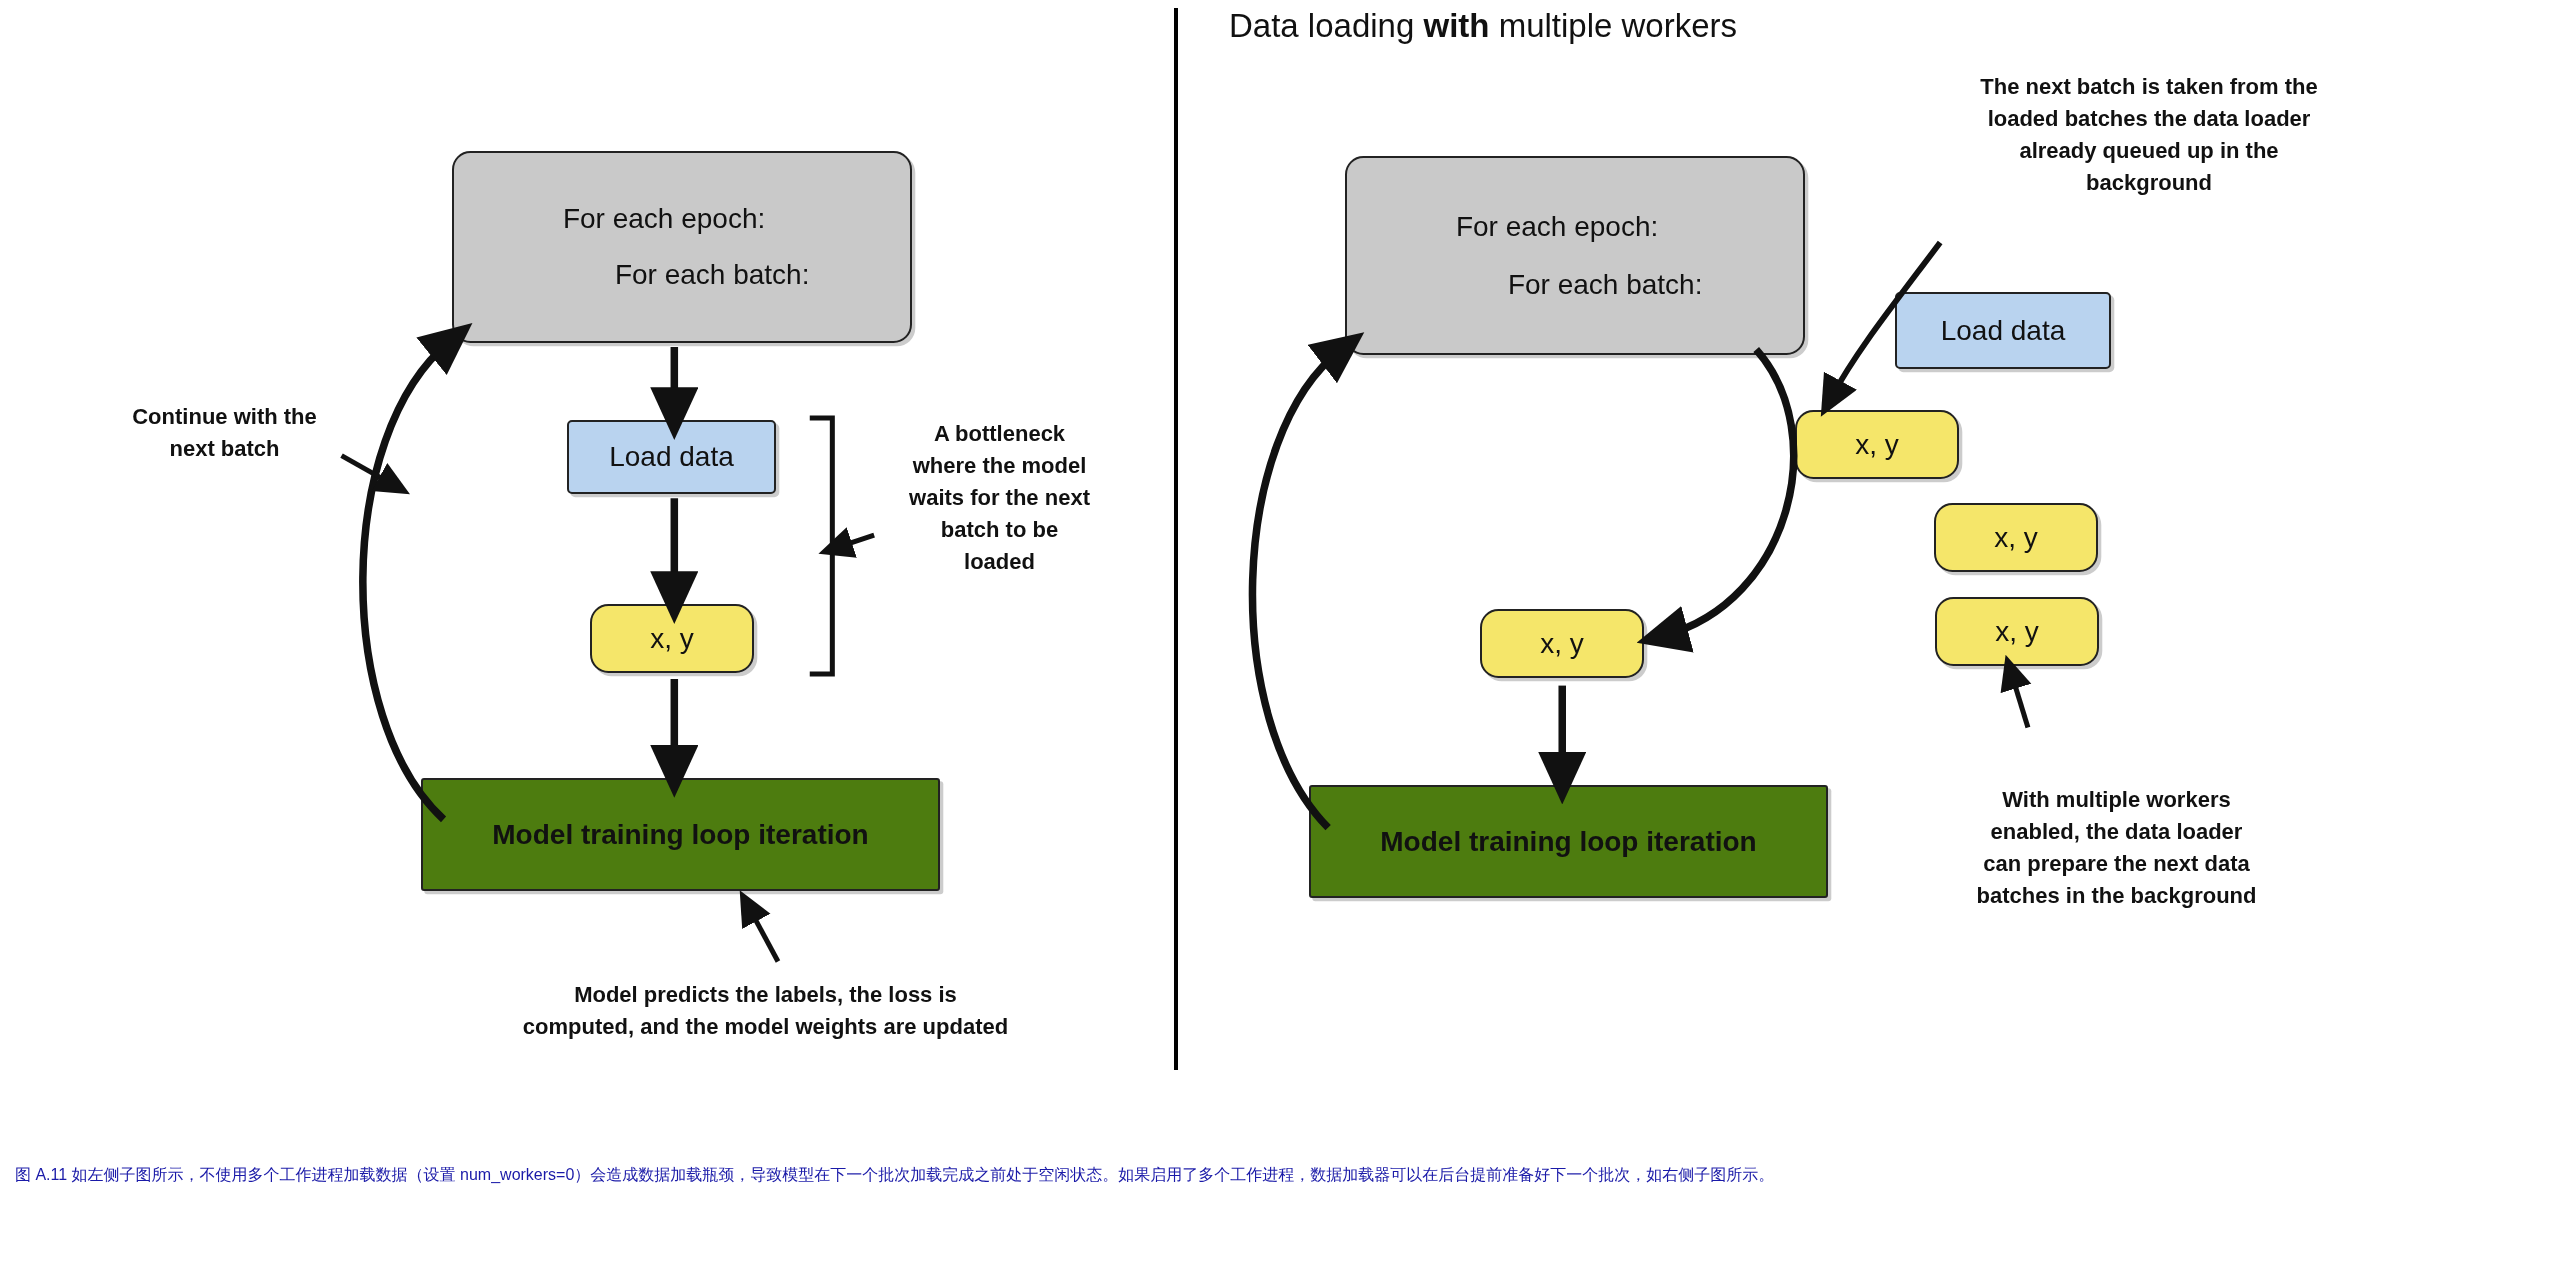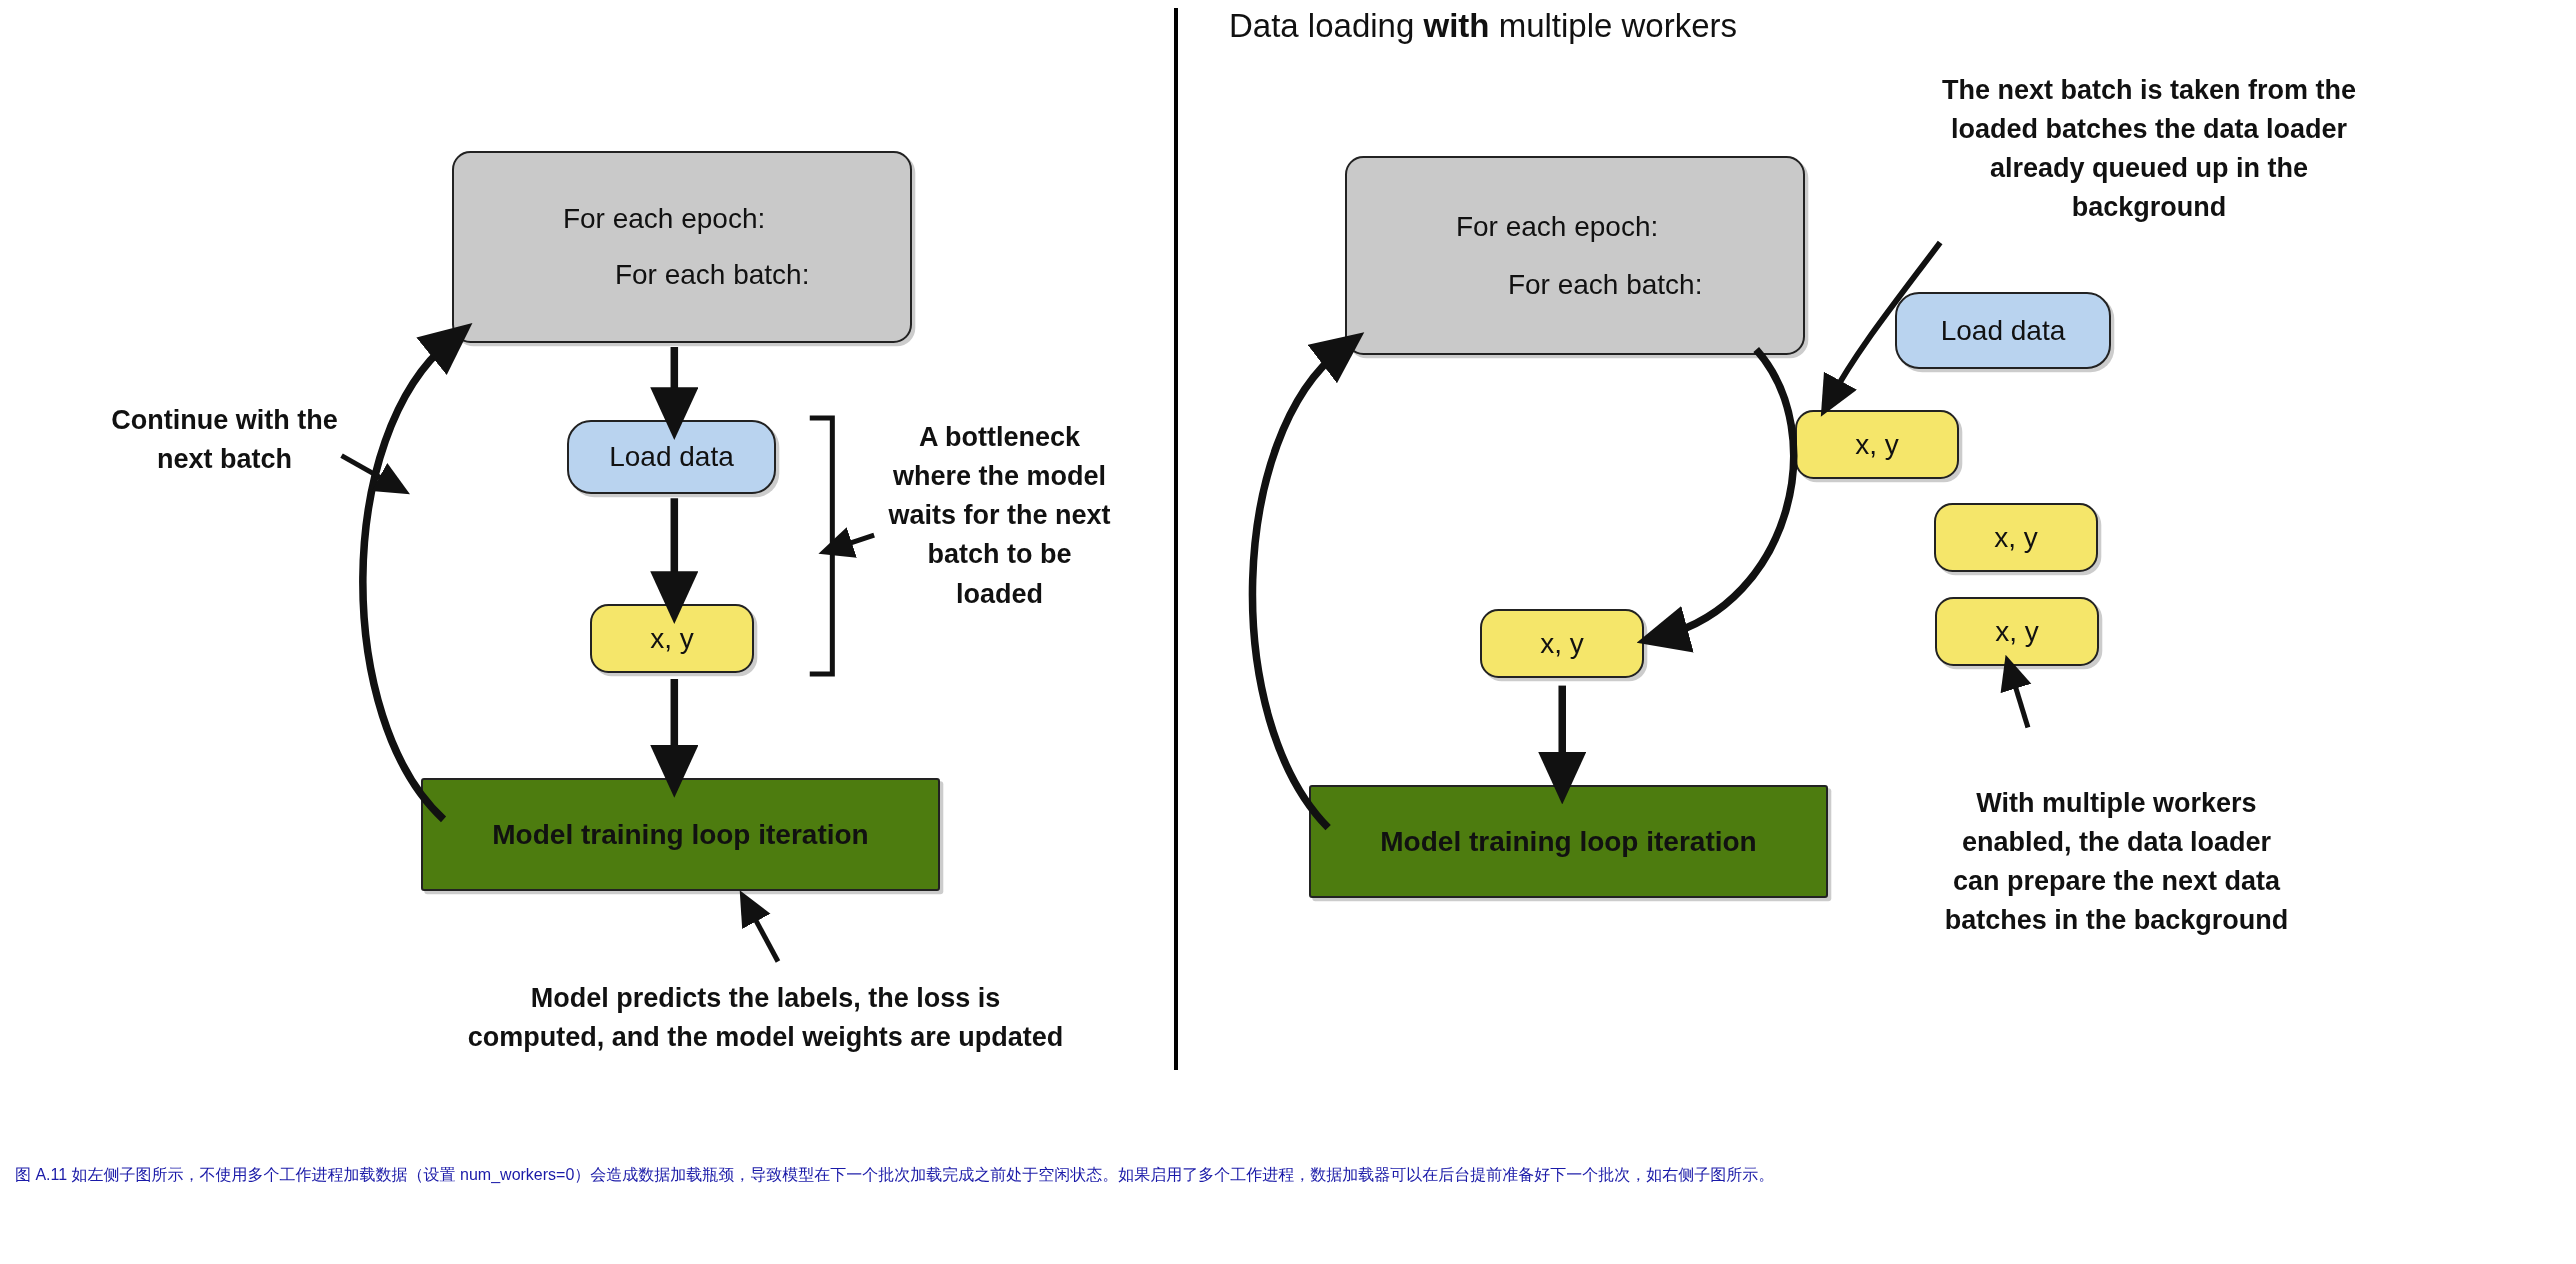--- a/index.html
+++ b/index.html
@@ -47,34 +47,34 @@
     display: flex;
     align-items: center;
     justify-content: center;
     text-align: center;
     color: #111111;
     font-size: 28px;
     line-height: 1.35;
     box-shadow: 3.3px 3.3px 0 rgba(0,0,0,0.20);
   }
   .box-gray { background: #c9c9c9; border-radius: 18.4px; }
-  .box-blue { background: #b9d3ef; border-radius: 24px; }
+  .box-blue { background: #b9d3ef; border-radius: 5px; }
   .box-yellow { background: #f5e66a; border-radius: 18.4px; }
   .box-pink { background: #4d7c0f; border-radius: 3px; font-weight: bold; }
 
   .epoch-inner {
     display: block;
     text-align: left;
     padding: 0 0 0 8.4px;
   }
   .epoch-line2 { padding-left: 52px; }
 
   .note {
     position: absolute;
-    font-size: 27px;
+    font-size: 22px;
     font-weight: 700;
     color: #111111;
     line-height: 1.45;
     text-align: center;
   }
 
   svg.overlay {
     position: absolute;
     left: 0;
     top: 0;

